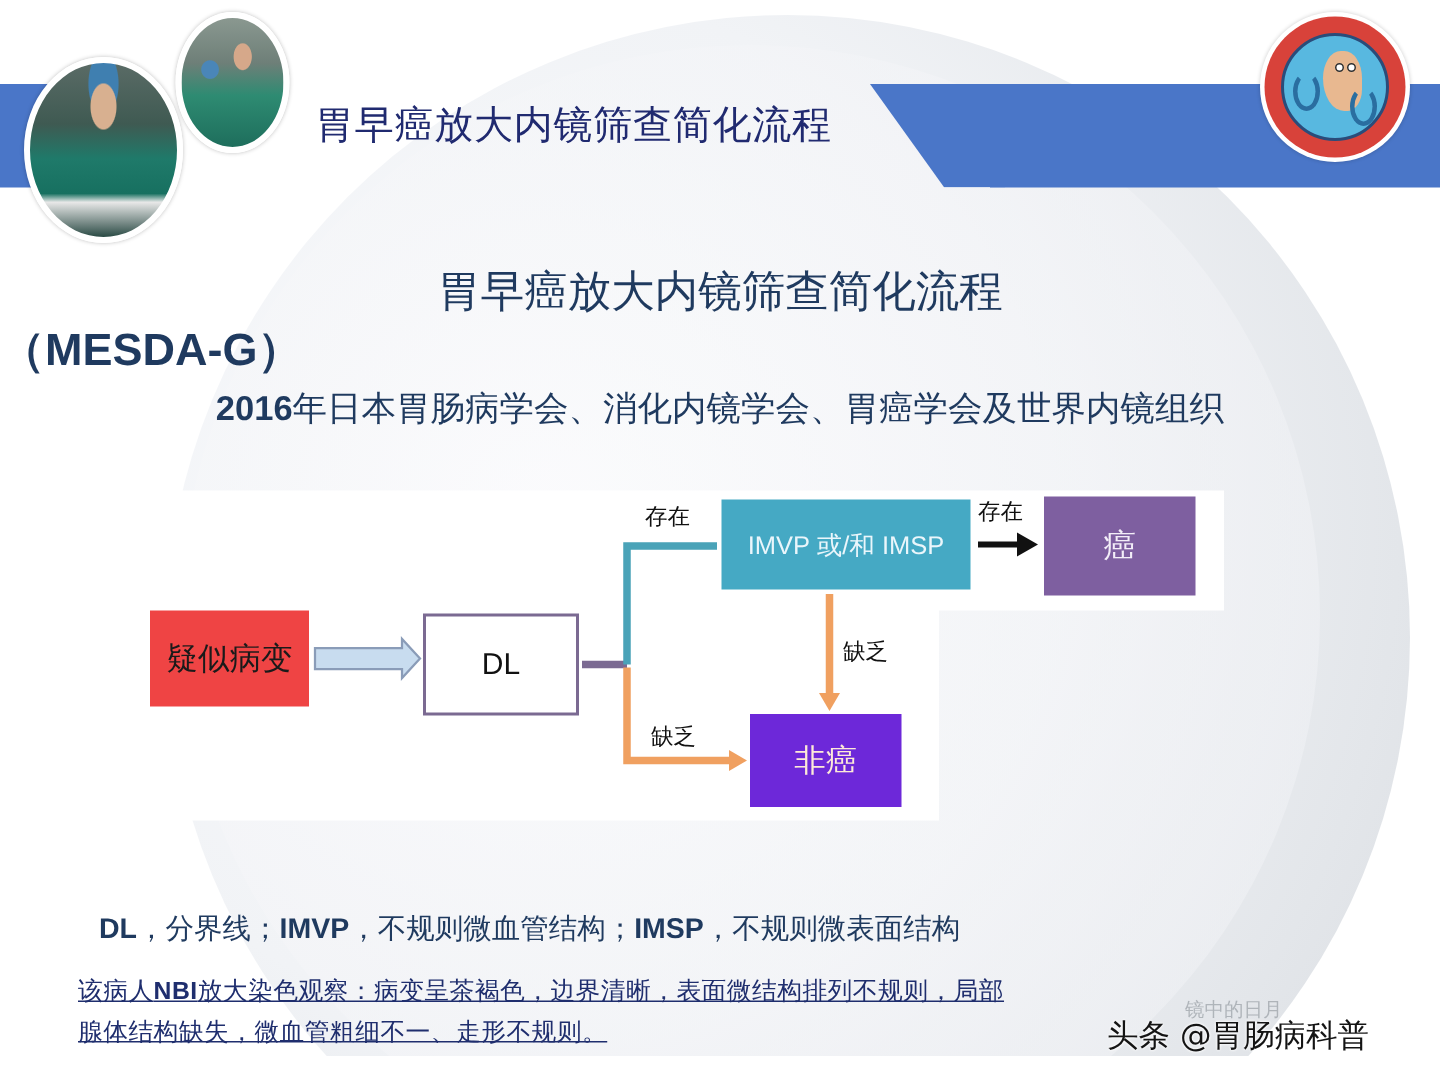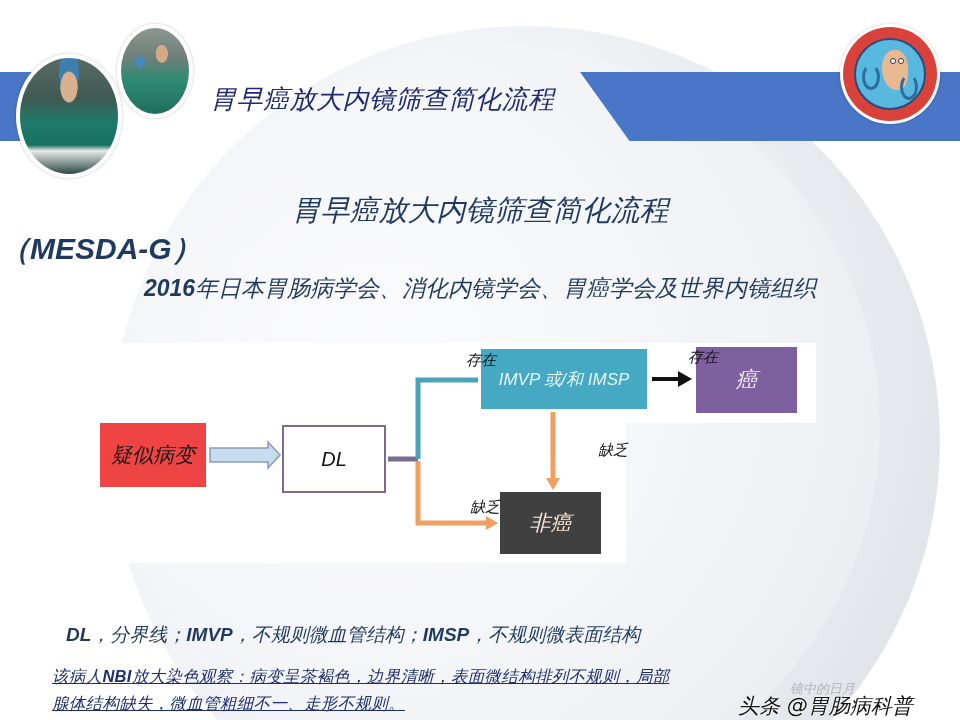--- a/index.html
+++ b/index.html
@@ -1,19 +1,19 @@
 <!DOCTYPE html>
 <html><head>
 <meta charset="utf-8">
 <style>
   * { box-sizing: border-box; margin: 0; padding: 0; }
   html, body { width: 960px; height: 720px; overflow: hidden; background: #ffffff; }
   body { position: relative; font-family: "DejaVu Sans", "Liberation Sans", sans-serif; }
 
-  .slide { position: absolute; left: 0; top: 16px; width: 960px; height: 704px; background: #ffffff; overflow: hidden; font-style: italic; }
+  .slide { position: absolute; left: 0; top: 0; width: 960px; height: 704px; background: #ffffff; overflow: hidden; }
 
   
   .bg-circle {
     position: absolute; left: 110px; top: 10px; width: 830px; height: 830px; border-radius: 50%;
     background: radial-gradient(circle at 30% 40%, #fafbfd 0%, #f1f3f6 45%, #e3e6ea 75%, #d7dadf 100%);
   }
   .bg-circle-inner {
     position: absolute; left: 120px; top: 30px; width: 760px; height: 760px; border-radius: 50%;
     background: radial-gradient(circle at 35% 45%, #fcfcfd 0%, #f3f4f7 60%, #eceef2 100%);
     opacity: 0.6;
@@ -58,23 +58,23 @@
   .title3 .yr { font-weight: bold; font-family: "Liberation Sans", sans-serif; }
 
   
   .diagram { position: absolute; left: 96px; top: 327px; width: 530px; height: 220px; background: #ffffff; }
   .diagram-right { position: absolute; left: 626px; top: 327px; width: 190px; height: 80px; background: #ffffff; }
   .node { position: absolute; display: flex; align-items: center; justify-content: center; white-space: nowrap; }
   .node-suspect { left: 100px; top: 407px; width: 106px; height: 64px; background: #ef4444; color: #1a1a1a; font-size: 21px; }
   .node-dl { left: 282px; top: 409px; width: 104px; height: 68px; background: #ffffff; border: 2px solid #7b6a92; color: #111; font-size: 20px; font-family: "Liberation Sans", sans-serif; }
   .node-imvp { left: 481px; top: 333px; width: 166px; height: 60px; background: #45a9c4; color: #eaf6fb; font-size: 17px; font-family: "Liberation Sans", sans-serif; }
   .node-cancer { left: 696px; top: 331px; width: 101px; height: 66px; background: #7e5fa0; color: #f3eef8; font-size: 22px; }
-  .node-noncancer { left: 500px; top: 476px; width: 101px; height: 62px; background: #404040; color: #fde9d8; font-size: 21px; }
+  .node-noncancer { left: 500px; top: 476px; width: 101px; height: 62px; background: #6d28d9; color: #fde9d8; font-size: 21px; }
 
-  .edge-label { position: absolute; font-size: 15px; color: #111; white-space: nowrap; margin-left: 36px; }
+  .edge-label { position: absolute; font-size: 15px; color: #111; white-space: nowrap; }
 
   svg.wires { position: absolute; left: 0; top: 0; width: 960px; height: 720px; pointer-events: none; }
 
   
   .legend-line { position: absolute; left: 66px; top: 606px; font-size: 19px; color: #1f3a5f; white-space: nowrap; }
   .legend-line .abbr { font-weight: bold; font-family: "Liberation Sans", sans-serif; }
   .note { position: absolute; left: 52px; font-family: "DejaVu Serif", "Liberation Serif", serif; font-size: 16.5px; color: #1f2e6e; text-decoration: underline; white-space: nowrap; letter-spacing: 0.3px; }
   .note-1 { top: 650px; }
   .note-2 { top: 677px; text-align: center; }
   .note .nbi { font-weight: bold; font-family: "Liberation Sans", sans-serif; }

